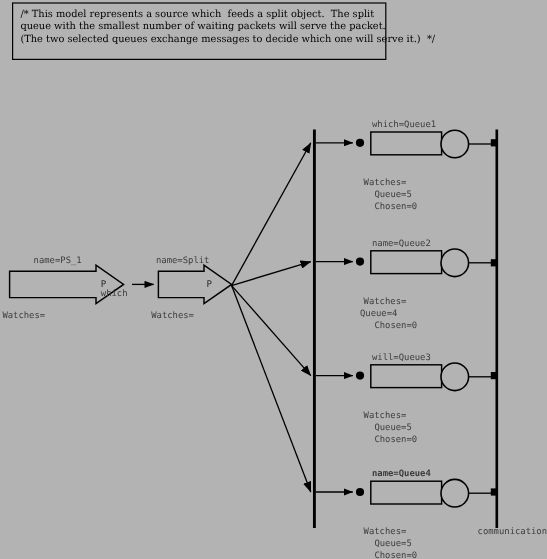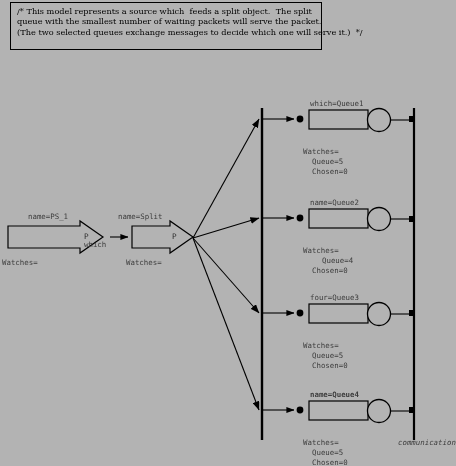--- a/index.html
+++ b/index.html
@@ -125,39 +125,39 @@
     <line x1="390" y1="411" x2="413" y2="411" stroke="#000" stroke-width="1.1"></line>
     <rect x="409" y="407" width="6" height="6" fill="#000"></rect>
   </svg>
 
   <div class="lbl" style="left:8px; top:212px;margin-left:20px;">name=PS_1</div>
   <div class="obj-letter" style="left:84px; top:232px;">P</div>
   <div class="lbl" style="left:2px; top:258px;">Watches=</div>
 
   <div class="lbl" style="left:84px; top:240px;">which</div>
 
-  <div class="lbl" style="left:118px; top:212px;">name=Split</div>
+  <div class="lbl" style="left:130px; top:212px;">name=Split</div>
   <div class="obj-letter" style="left:172px; top:232px;">P</div>
   <div class="lbl" style="left:126px; top:258px;">Watches=</div>
 
   <div class="lbl" style="left:310px; top:99px;">which=Queue1</div>
   <div class="lbl" style="left:303px; top:147px;">Watches=</div>
   <div class="lbl" style="left:312px; top:157px;">Queue=5</div>
   <div class="lbl" style="left:312px; top:167px;">Chosen=0</div>
 
   <div class="lbl" style="left:310px; top:198px;">name=Queue2</div>
   <div class="lbl" style="left:303px; top:246px;">Watches=</div>
-  <div class="lbl" style="left:322px; top:256px;">Queue=4</div>
+  <div class="lbl" style="left:300px; top:256px;">Queue=4</div>
   <div class="lbl" style="left:312px; top:266px;">Chosen=0</div>
 
-  <div class="lbl" style="left:310px; top:293px;">four=Queue3</div>
+  <div class="lbl" style="left:310px; top:293px;">will=Queue3</div>
   <div class="lbl" style="left:303px; top:341px;">Watches=</div>
   <div class="lbl" style="left:312px; top:351px;">Queue=5</div>
   <div class="lbl" style="left:312px; top:361px;">Chosen=0</div>
 
   <div class="lbl" style="left:310px; top:390px;font-weight:bold;">name=Queue4</div>
   <div class="lbl" style="left:303px; top:438px;">Watches=</div>
   <div class="lbl" style="left:312px; top:448px;">Queue=5</div>
   <div class="lbl" style="left:312px; top:458px;">Chosen=0</div>
 
-  <div class="lbl" style="left:398px; top:438px;font-style:italic;">communication</div>
+  <div class="lbl" style="left:398px; top:438px;">communication</div>
 
 </div>
 
 </body></html>

